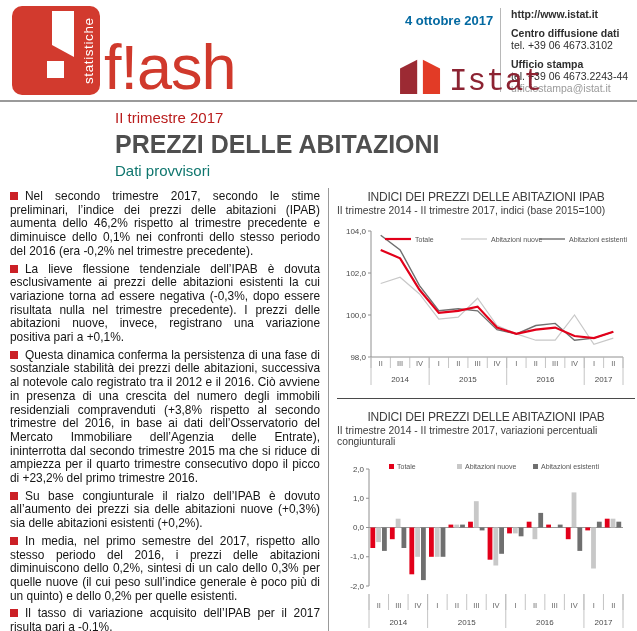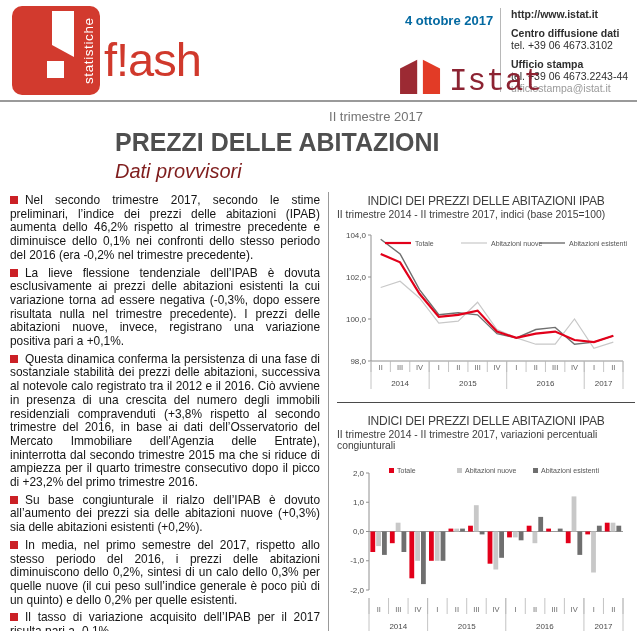--- a/index.html
+++ b/index.html
@@ -16,40 +16,40 @@
     position:absolute; left:12px; top:6px; width:88px; height:89px;
     background:#d23a2e; border-radius:10px;
   }
   .logo-square svg { position:absolute; left:0; top:0; }
   .statistiche {
     position:absolute; right:4px; top:6px; height:78px;
     writing-mode:vertical-rl; transform:rotate(180deg);
     color:#fff; font-size:13.5px; letter-spacing:0.6px; text-align:center;
   }
   .flash-word {
-    position:absolute; left:104px; top:36px; font-size:47px; color:#d0392c;
+    position:absolute; left:104px; top:36px; font-size:63px; color:#d0392c;
     letter-spacing:-1px; line-height:1;
   }
   .report-date { position:absolute; left:405px; top:13px; width:92px; font-weight:bold; font-size:13px; color:#0369a1; }
   .head-divider { position:absolute; left:500px; top:8px; width:1px; height:84px; background:#b8b8b8; }
   .contact { position:absolute; left:511px; top:8px; width:124px; font-size:10.5px; line-height:12px; color:#2e2e2e; }
   .contact .b { font-weight:bold; }
   .contact .gap { height:7px; }
   .contact .muted { color:#9a9a9a; }
   .istat-logo { position:absolute; left:398px; top:56px; display:flex; align-items:flex-end; }
   .istat-word { font-family:Liberation Mono, monospace; font-size:31px; color:#8c2332; line-height:0.95; margin-left:5px; }
 
   
   .title-block { margin:7px 0 0 115px; }
-  .period { font-size:13px; color:#737373;text-align:center; }
+  .period { font-size:15px; color:#b91c1c; }
   .page-title {
     font-size:26px; font-weight:bold; color:#4f4f4f; letter-spacing:0;
     transform:scaleX(0.96); transform-origin:left; margin:3px 0 2px;
   }
-  .page-subtitle { font-size:20px; color:#7f1d1d;font-style:italic; }
+  .page-subtitle { font-size:15px; color:#0f766e; }
 
   
   .main { display:flex; margin-top:9px; align-items:stretch; }
   .col-left { width:329px; padding:2px 8px 0 10px; border-right:1px solid #999; }
   .col-left p { font-size:11.9px; line-height:13.7px; text-align:justify; margin-bottom:4px; color:#151515; }
   .bullet { display:inline-block; width:8px; height:8px; background:#cb2026; margin-right:7px; }
   .col-right { flex:1; padding:2px 2px 0 8px; }
 
   .chart-title { font-size:12px; font-weight:normal; color:#3d3d3d; letter-spacing:-0.2px;text-align:center; }
   .chart-sub { font-size:10.3px; color:#3d3d3d; margin:1px 0 9px; }

